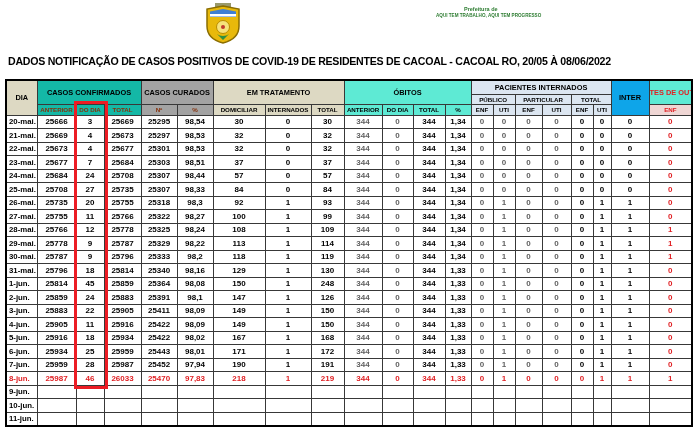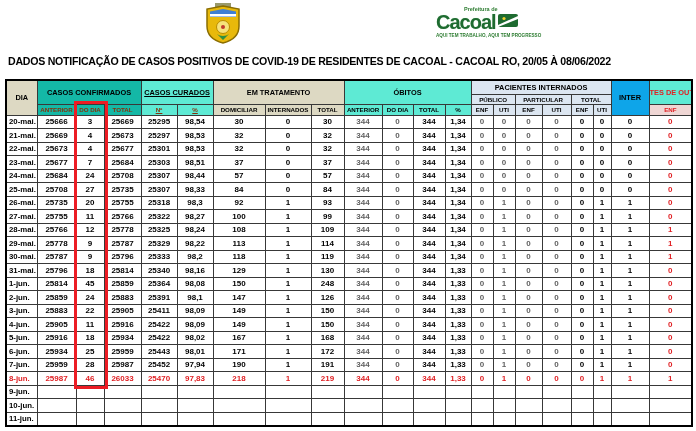--- a/index.html
+++ b/index.html
@@ -23,21 +23,21 @@
 
   
   table.data { position:absolute; left:5px; top:79px; width:686px; border-collapse:collapse;
                table-layout:fixed; border:2px solid #000; }
   th, td { border:1px solid #383838; padding:0; text-align:center; overflow:hidden;
            white-space:nowrap; font-weight:bold; }
   thead tr.row-a { height:14px; } thead tr.row-b { height:10px; } thead tr.row-c { height:11px; }
   tbody tr { height:13.5px; }
   th.group { font-size:7.4px; color:#000; }
   th.sub   { font-size:6.2px; color:#000; }
-  .c-peach { background:#14b8a6; } .c-green { background:#5eead4;text-decoration:underline; } .c-beige { background:#DDD9C3; }
+  .c-peach { background:#14b8a6; } .c-green { background:#a3a3a3; } .c-beige { background:#DDD9C3; }
   .c-rose  { background:#5eead4; } .c-blue  { background:#DCE6F1; } .c-blue2 { background:#0ea5e9;margin-top:28px; }
   .c-roselt{ background:#EFD6D4; }
   th.maroon { color:#86300A; }
   th.redtxt { color:#E02024; }
   td { font-size:8px; color:#000; }
   td.date-cell { text-align:left; padding-left:2px; font-size:7.8px; }
   td.dim { color:#5f5f5f; }
   td.outro-cell { color:#E02024; }
   tr.red-row td { color:#E02024 !important; }
 
@@ -58,30 +58,20 @@
       <rect x="6" y="11" width="26" height="2.5" fill="#ffffff"></rect>
       <circle cx="19" cy="24" r="6.5" fill="#f6e27a" stroke="#b98c00"></circle>
       <path d="M13 31 C16 33.5 22 33.5 25 31 L19 37 Z" fill="#2f8f3f"></path>
       <circle cx="19" cy="24" r="2" fill="#c0392b"></circle>
     </svg>
   </div>
 
 
   <div class="cacoal-logo">
     <div class="cacoal-pref">Prefeitura de</div>
-    <div class="cacoal-name-row">
-      <span class="cacoal-name">Cacoal</span>
-      <span class="cacoal-flag">
-        <svg width="20" height="13" viewBox="0 0 20 13">
-          <rect x="0" y="0" width="20" height="13" rx="2" fill="#1e6b30"></rect>
-          <path d="M0 11 L20 2 L20 5 L0 13 Z" fill="#ffffff"></path>
-          <circle cx="6" cy="4.5" r="1.6" fill="#f2d12e"></circle>
-        </svg>
-      </span>
-    </div>
     <div class="cacoal-tag">AQUI TEM TRABALHO, AQUI TEM PROGRESSO</div>
   </div>
 
   <div class="report-title">DADOS NOTIFICAÇÃO DE CASOS POSITIVOS DE COVID-19 DE RESIDENTES DE CACOAL  - CACOAL RO, 20/05 À 08/06/2022</div>
 
   <table class="data">
     <colgroup>
       <col style="width:31px">
         <col style="width:39px">
         <col style="width:28px">

